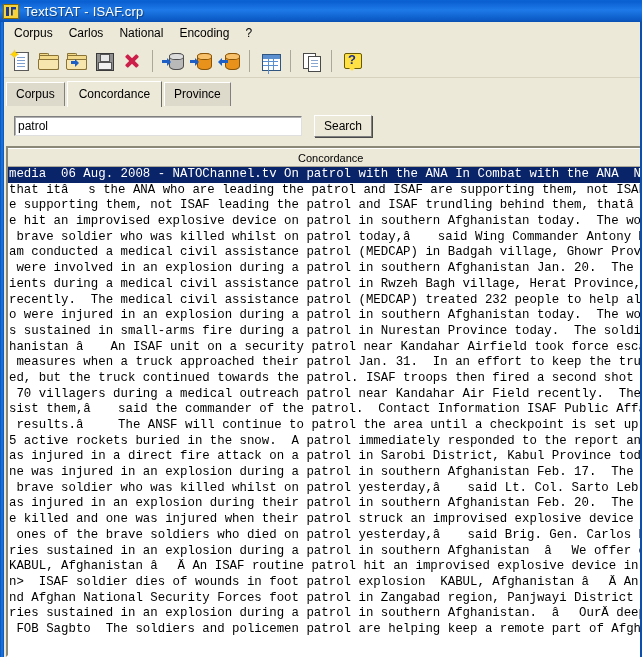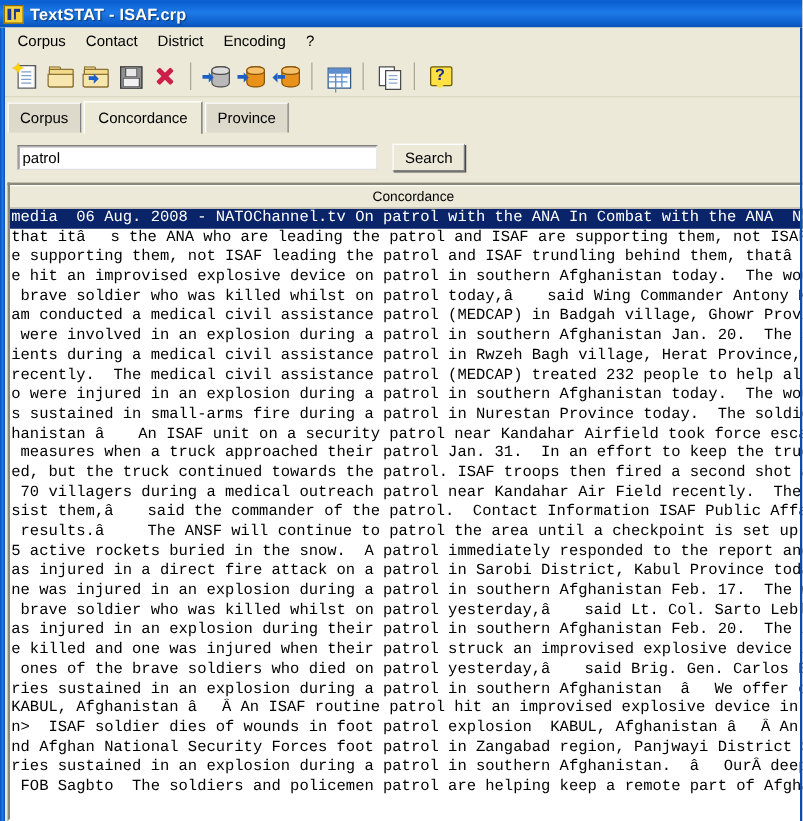--- a/index.html
+++ b/index.html
@@ -54,21 +54,21 @@
     content: "";
     position: absolute;
     left: 7px; top: 2px;
     width: 5px; height: 9px;
     background: #1b3a8f;
     clip-path: polygon(0 0,100% 0,100% 34%,35% 34%,35% 100%,0 100%);
   }
   .title-text {
     color: #fff;
     font-size: 13px;
-    font-weight: bold;
+    font-weight: normal;
     letter-spacing: 0.2px;
     text-shadow: 1px 1px 1px rgba(0,0,0,.45);
     white-space: nowrap;
   }
 
   
   .menubar {
     height: 21px;
     background: #ece9d8;
     display: flex;
@@ -405,22 +405,22 @@
   <div class="titlebar">
     <div class="title-icon"></div>
     <div class="title-text">TextSTAT - ISAF.crp</div>
   </div>
 
   <div class="left-edge"></div>
   <div class="right-edge"></div>
 
   <div class="menubar">
     <div class="menu-item">Corpus</div>
-    <div class="menu-item">Contact</div>
-    <div class="menu-item">District</div>
+    <div class="menu-item">Carlos</div>
+    <div class="menu-item">National</div>
     <div class="menu-item">Encoding</div>
     <div class="menu-item">?</div>
   </div>
 
   <div class="toolbar">
     <div class="tb-btn">
       <span class="ic ic-newdoc">
         <span class="page"></span>
           <span class="star">✦</span>
       </span>

